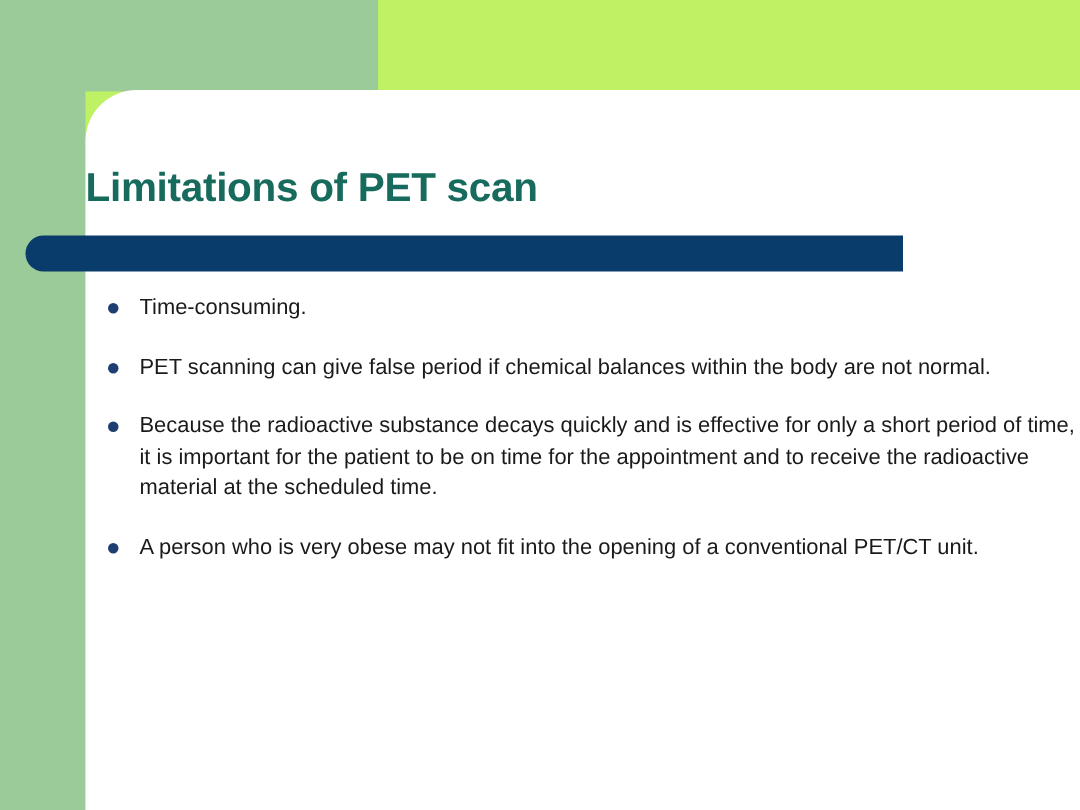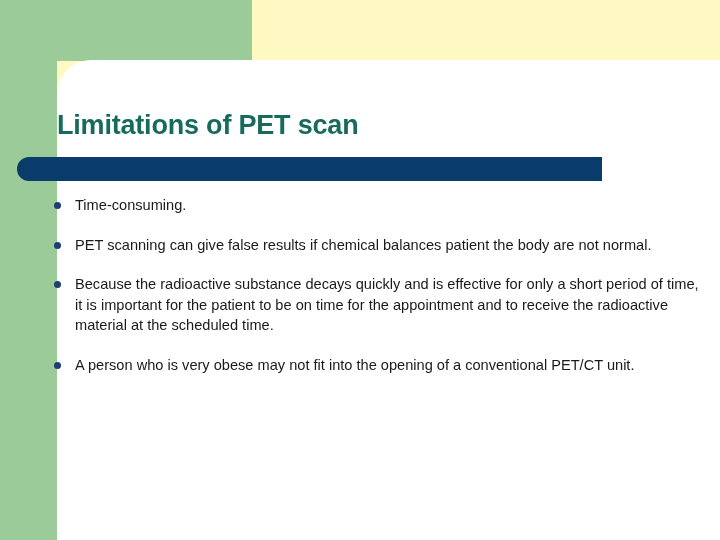--- a/index.html
+++ b/index.html
@@ -11,21 +11,21 @@
     height: 540px;
     background: #ffffff;
     font-family: "Liberation Sans", sans-serif;
     overflow: hidden;
   }
 
   .slide {
     position: relative;
     width: 720px;
     height: 540px;
-    background: #fef9c3;
+    background: #bef264;
     overflow: hidden;
   }
 
   
   .deco-green-block {
     position: absolute;
     left: 0;
     top: 0;
     width: 252px;
     height: 61px;
@@ -71,21 +71,21 @@
     width: 585px;
     height: 24px;
     background: #0A3C6B;
     border-top-left-radius: 12px;
     border-bottom-left-radius: 12px;
   }
 
   
   .body-list {
     position: absolute;
-    left: 52px;
+    left: 70px;
     top: 195px;
     width: 648px;
   }
   .bullet-item {
     position: relative;
     padding-left: 23px;
     margin-bottom: 19px;
     color: #1a1a1a;
     font-size: 14.6px;
     line-height: 20.5px;
@@ -122,21 +122,21 @@
   <div class="body-list">
 
     <div class="bullet-item">
       <span class="bullet-marker"></span>
       <span class="bullet-text">Time-consuming.</span>
     </div>
 
 
     <div class="bullet-item">
       <span class="bullet-marker"></span>
-      <span class="bullet-text">PET scanning can give false results if chemical balances patient the body are not normal.</span>
+      <span class="bullet-text">PET scanning can give false period if chemical balances within the body are not normal.</span>
     </div>
 
     <div class="bullet-item">
       <span class="bullet-marker"></span>
       <span class="bullet-text">Because the radioactive substance decays quickly and is effective for only a short period of time, it is important for the patient to be on time for the appointment and to receive the radioactive material at the scheduled time.</span>
     </div>
 
     <div class="bullet-item">
       <span class="bullet-marker"></span>
       <span class="bullet-text">A person who is very obese may not fit into the opening of a conventional PET/CT unit.</span>

